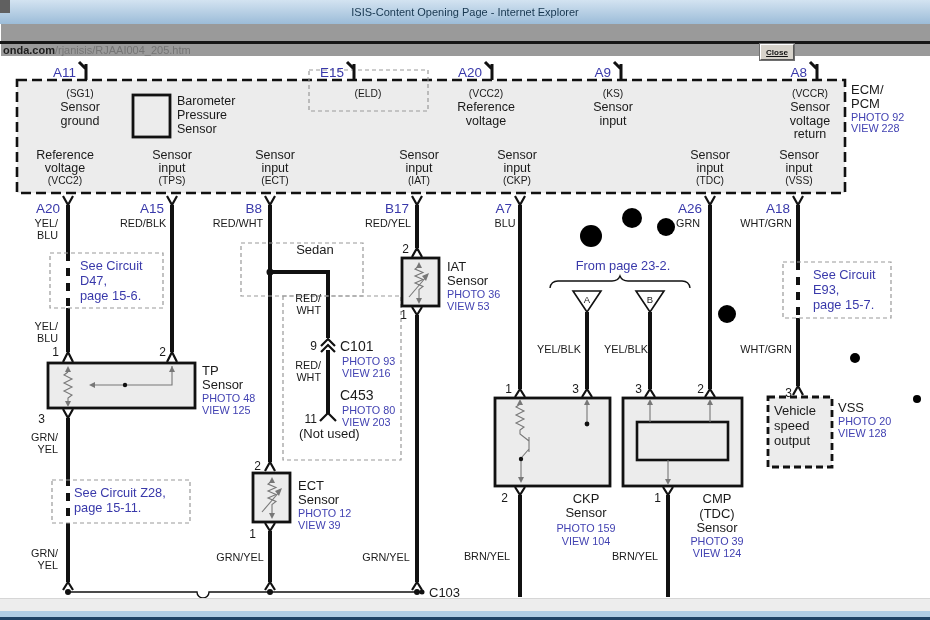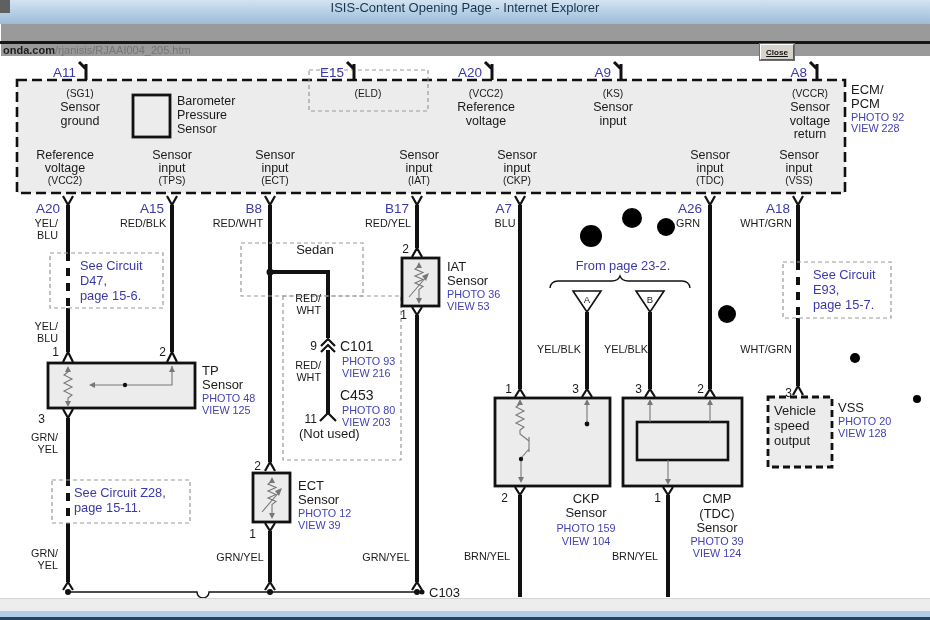--- a/index.html
+++ b/index.html
@@ -1,22 +1,22 @@
 <!DOCTYPE html>
 <html><head>
 <meta charset="utf-8">
 <style>
   html,body{margin:0;padding:0;background:#fff;}
   #screen{position:relative;width:930px;height:620px;overflow:hidden;background:#fff;
           font-family:"Liberation Sans",sans-serif;}
   
   .titlebar{position:absolute;left:0;top:0;width:930px;height:24px;
             background:linear-gradient(#d3e3f1,#9cbcd8);
-            display:flex;justify-content:center;
-            font-size:13px;color:#16364f;}
+            display:flex;align-items:center;justify-content:center;
+            font-size:11px;color:#16364f;}
   .corner{position:absolute;left:0;top:0;width:10px;height:13px;background:#606060;}
   .urlbar{position:absolute;left:1px;top:24px;width:930px;height:32px;background:#9a9a9a;
           display:flex;align-items:flex-end;font-size:11px;white-space:nowrap;overflow:hidden;}
   .urlbar .dom{font-weight:bold;color:#1d1d1d;margin-left:2px;}
   .urlbar .path{color:#757575;}
   .urlrule{position:absolute;left:0;top:41px;width:930px;height:3px;background:#161616;}
   .closebtn{position:absolute;left:760px;top:44px;width:32px;height:14px;
             background:#d7d3cb;border:1px solid;border-color:#fff #5a5a5a #5a5a5a #fff;
             box-shadow:0 0 0 1px #6e6e6e;font-size:8px;font-weight:bold;color:#111;
             display:flex;align-items:center;justify-content:center;cursor:pointer;text-decoration:underline;}

